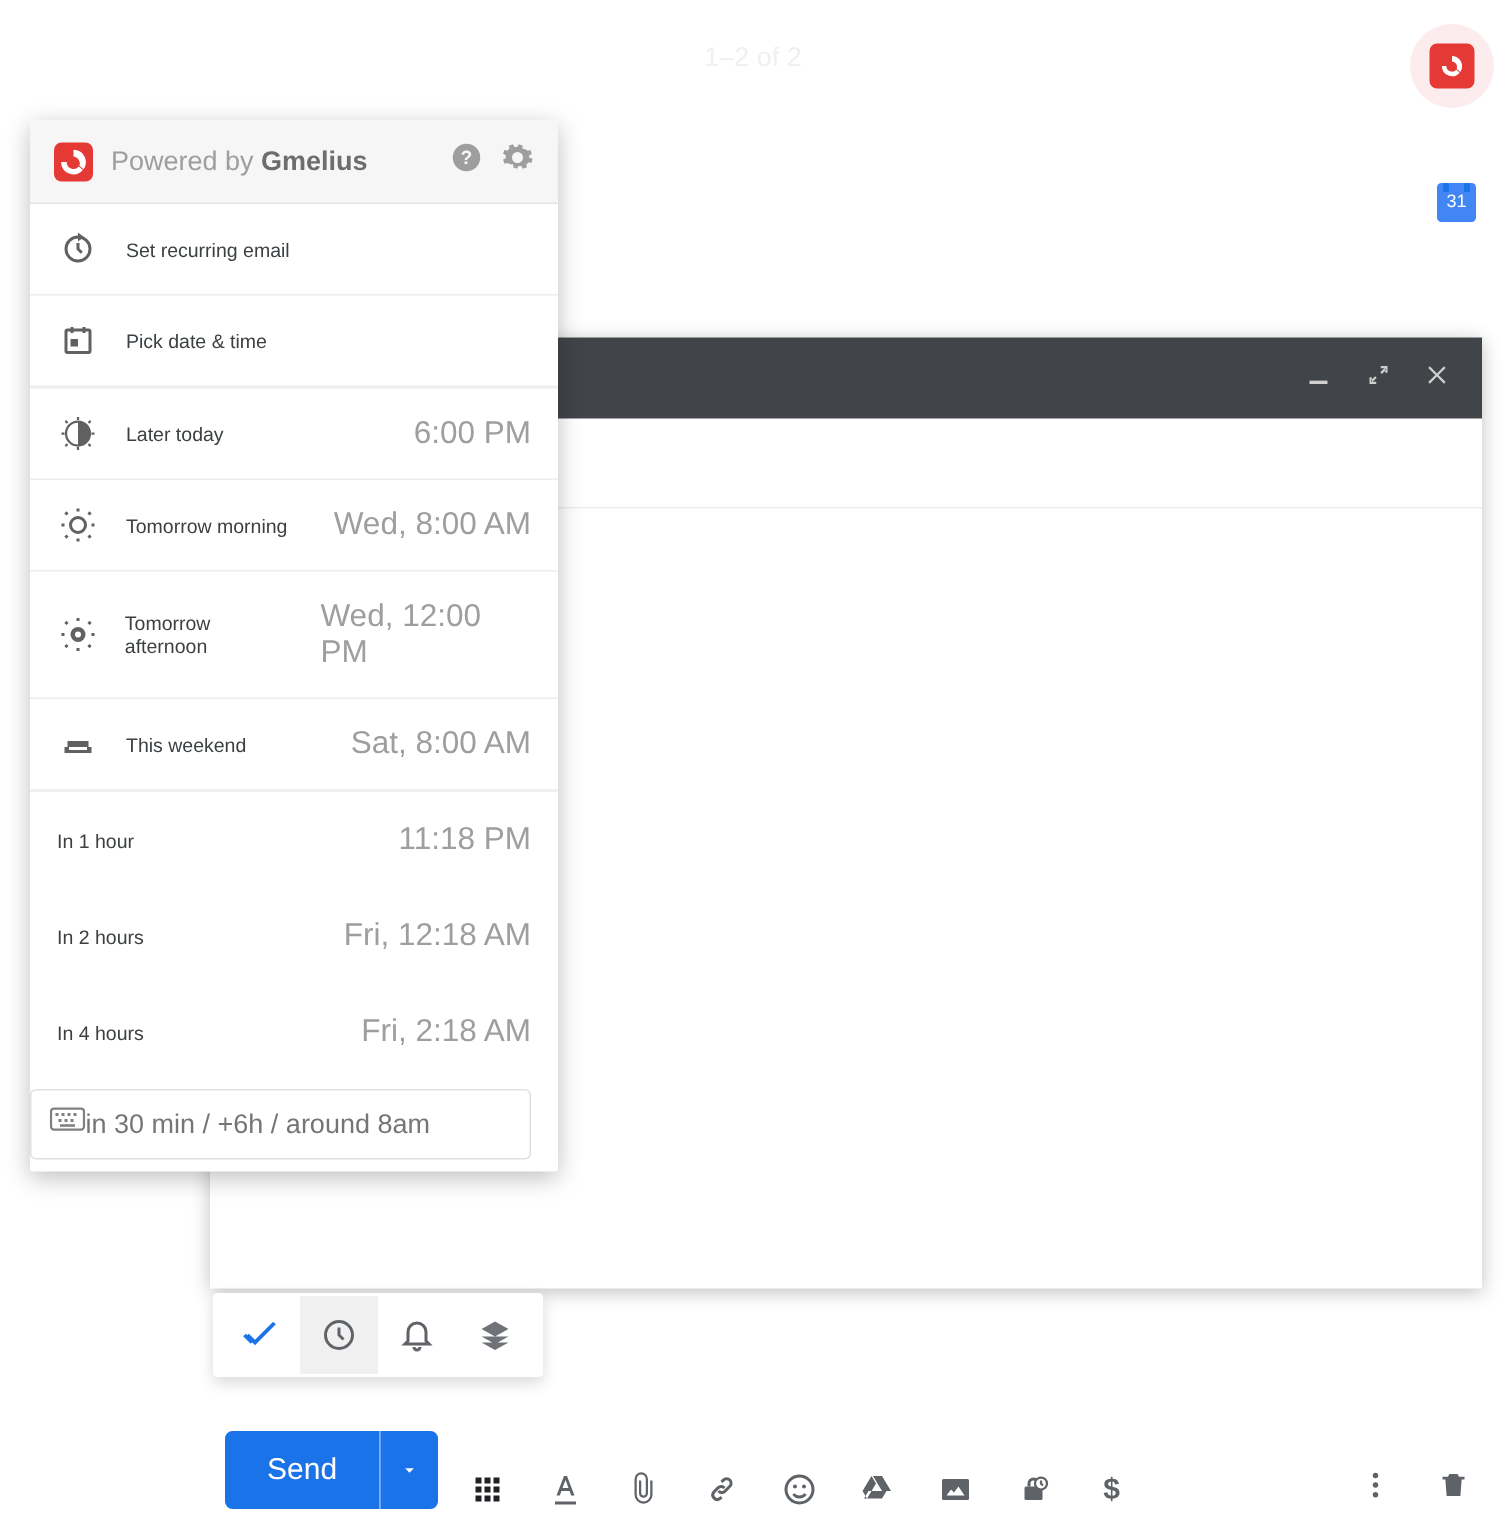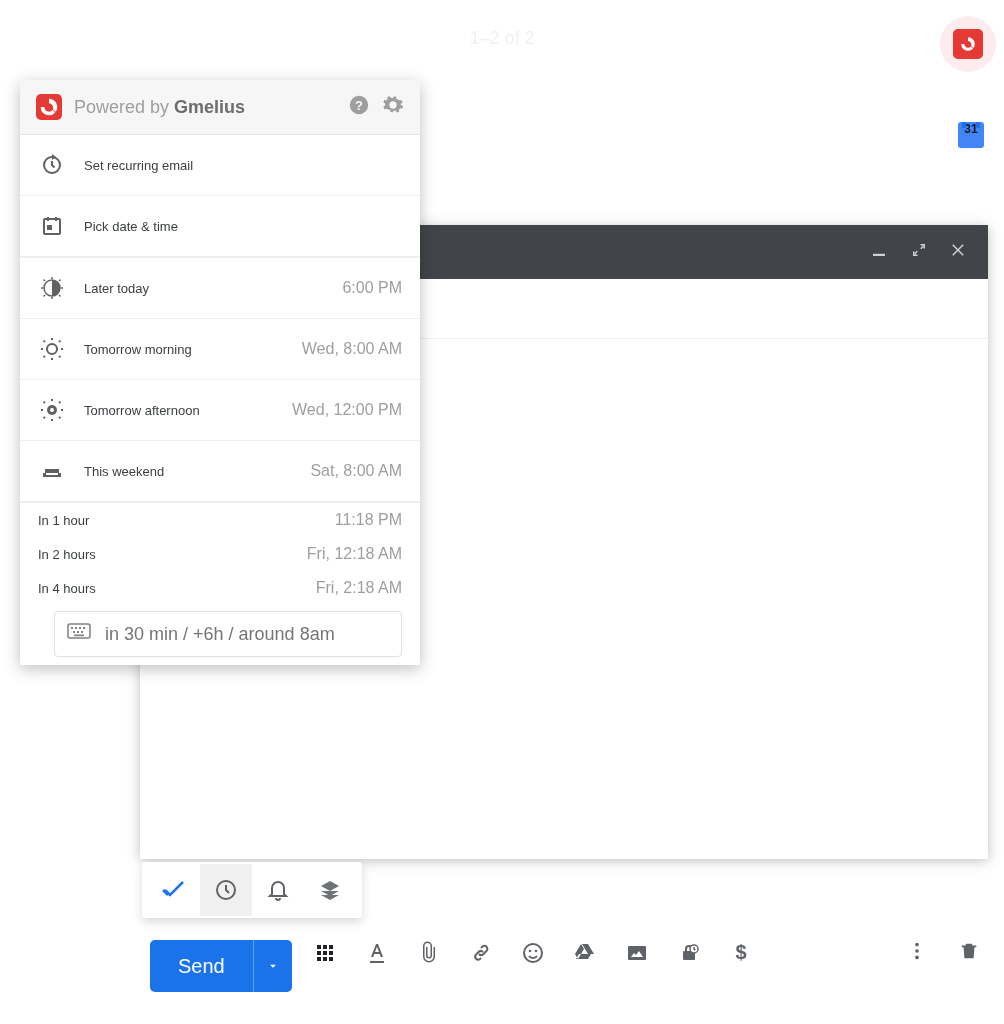--- a/index.html
+++ b/index.html
@@ -5,73 +5,73 @@
   * { box-sizing: border-box; margin: 0; padding: 0; }
   html, body { width: 1004px; height: 1024px; font-family: "Helvetica Neue", Arial, sans-serif; background: #fff; position: relative; overflow: hidden; }
 
   
   .top-count { position: absolute; top: 28px; left: 50%; transform: translateX(-50%); color: #f0f0f0; font-size: 18px; }
 
   
   .right-chip { position: absolute; top: 16px; right: 8px; width: 56px; height: 56px; border-radius: 50%; background: #fdecee; display: flex; align-items: center; justify-content: center; }
   .gmelius-square { width: 30px; height: 30px; border-radius: 5px; background: #e53935; display:flex; align-items:center; justify-content:center; }
   .gmelius-square svg { width: 18px; height: 18px; }
-  .calendar-chip { position: absolute; top: 122px; right: 20px; width: 26px; height: 26px; background: #4285f4; border-radius: 3px; color:#0f172a; font-size:12px; font-weight:700; display:flex; align-items:flex-start; justify-content:center; padding-bottom:2px; }
+  .calendar-chip { position: absolute; top: 122px; right: 20px; width: 26px; height: 26px; background: #4285f4; border-radius: 3px; color:#ffffff; font-size:12px; font-weight:400; display:flex; align-items:center; justify-content:center; padding-bottom:2px; }
   .calendar-chip::before { content:""; position:absolute; top:0; left:4px; width:4px; height:6px; background:#1a73e8; border-radius:1px; }
   .calendar-chip::after { content:""; position:absolute; top:0; right:4px; width:4px; height:6px; background:#1a73e8; border-radius:1px; }
 
   
   .compose { position: absolute; top: 225px; left: 140px; right: 16px; background:#fff; box-shadow: 0 2px 12px rgba(0,0,0,0.25); }
   .compose-header { height: 54px; background: #414549; display:flex; align-items:center; justify-content:flex-end; gap: 22px; padding: 0 20px; }
   .compose-header svg { width: 18px; height: 18px; fill: #d0d0d0; }
   .compose-header .win-icon { cursor:pointer; }
   .compose-body { height: 60px; border-bottom: 1px solid #eee; }
   .compose-body2 { height: 520px; }
 
   
   .mini-toolbar { position:absolute; top: 862px; left: 142px; height: 56px; background:#fff; box-shadow: 0 4px 10px rgba(0,0,0,0.15); border-radius: 3px; display:flex; align-items:center; padding: 0 6px; }
   .mini-toolbar .mini-btn { width: 52px; height: 52px; display:flex; align-items:center; justify-content:center; color:#5f6368; }
   .mini-toolbar .mini-btn.active-clock { background:#f0f0f0; }
   .mini-toolbar svg { width:24px; height:24px; }
 
   
-  .send-bar { position:absolute; bottom: 32px; left: 150px; right: 24px; display:flex; align-items:flex-start; gap: 20px; }
+  .send-bar { position:absolute; bottom: 18px; left: 150px; right: 24px; display:flex; align-items:flex-end; gap: 20px; }
   .send-btn-group { display:flex; height:52px; }
   .send-btn { background:#1a73e8; color:#fff; font-size:20px; font-weight:500; border:none; padding: 0 28px; border-radius: 5px 0 0 5px; cursor:pointer; }
   .send-caret { background:#1a73e8; border:none; border-left:1px solid rgba(255,255,255,0.35); padding: 0 12px; border-radius: 0 5px 5px 0; cursor:pointer; display:flex; align-items:center; }
   .send-caret svg { width:14px; height:14px; fill:#fff; }
   .send-icons { display:flex; align-items:center; gap: 26px; color:#5f6368; }
   .send-icons .ico { width:26px; height:26px; display:flex; align-items:center; justify-content:center; cursor:pointer; }
   .send-icons svg { width:24px; height:24px; fill:#5f6368; }
   .send-icons .grid-ico svg { fill:#202124; }
   .send-right { margin-left:auto; display:flex; align-items:center; gap: 30px; }
   .send-right svg { width:22px; height:22px; fill:#5f6368; }
 
   
-  .popup { position:absolute; top: 80px; left: 20px; width: 400px; background:#fff; box-shadow: 0 4px 16px rgba(0,0,0,0.25); border-radius: 2px; z-index: 10; }
+  .popup { position:absolute; top: 80px; left: 20px; width: 352px; background:#fff; box-shadow: 0 4px 16px rgba(0,0,0,0.25); border-radius: 2px; z-index: 10; }
   .popup-header { background:#f6f6f6; border-bottom:1px solid #e5e5e5; display:flex; align-items:center; padding: 14px 16px; gap: 12px; }
   .popup-header .title { color:#9e9e9e; font-size:18px; }
   .popup-header .title b { color:#6d6d6d; font-weight:600; }
   .popup-header .spacer { flex:1; }
   .popup-header svg { width:22px; height:22px; fill:#9e9e9e; cursor:pointer; }
 
   .popup-row { display:flex; align-items:center; padding: 18px 18px; border-bottom:1px solid #eee; cursor:pointer; gap: 18px; }
   .popup-row:last-of-type { border-bottom:none; }
   .popup-row .ricon { width:28px; display:flex; justify-content:center; color:#616161; }
   .popup-row .ricon svg { width:24px; height:24px; fill:#616161; }
   .popup-row .rlabel { font-size:13px; color:#3c4043; }
-  .popup-row .rtime { margin-left:auto; font-size:16px; color:#9e9e9e; }
-
-  .popup-section2 .popup-row { padding: 8px 18px; border-bottom:none; }
+  .popup-row .rtime { margin-left:auto; font-size:21px; color:#9e9e9e; }
+
+  .popup-section2 .popup-row { padding: 20px 18px; border-bottom:none; }
   .popup-section2 .rlabel { padding-left: 0; }
   .popup-section2 { border-top:1px solid #eee; padding-bottom: 4px; }
   .no-icon-row .rlabel { padding-left: 0; }
   .no-icon-row { padding-left: 26px; }
 
-  .nl-input-wrap { margin: 6px 18px 4px 34px; border:1px solid #e0e0e0; border-radius:4px; display:flex; align-items:center; padding: 10px 12px; gap: 14px; }
+  .nl-input-wrap { margin: 6px 18px 4px 0; border:1px solid #e0e0e0; border-radius:4px; display:flex; align-items:center; padding: 10px 12px; }
   .nl-input-wrap svg { width:24px; height:20px; fill:#808080; }
   .nl-input { border:none; outline:none; font-size:18px; color:#888; width:100%; background:transparent; }
 
   .send-later-lbl { padding: 22px 24px 26px 24px; font-style: italic; font-size:19px; color:#3c4043; cursor:pointer; }
 
   .sep { height:1px; background:#eee; }
 </style>
 </head>
 <body>
 

